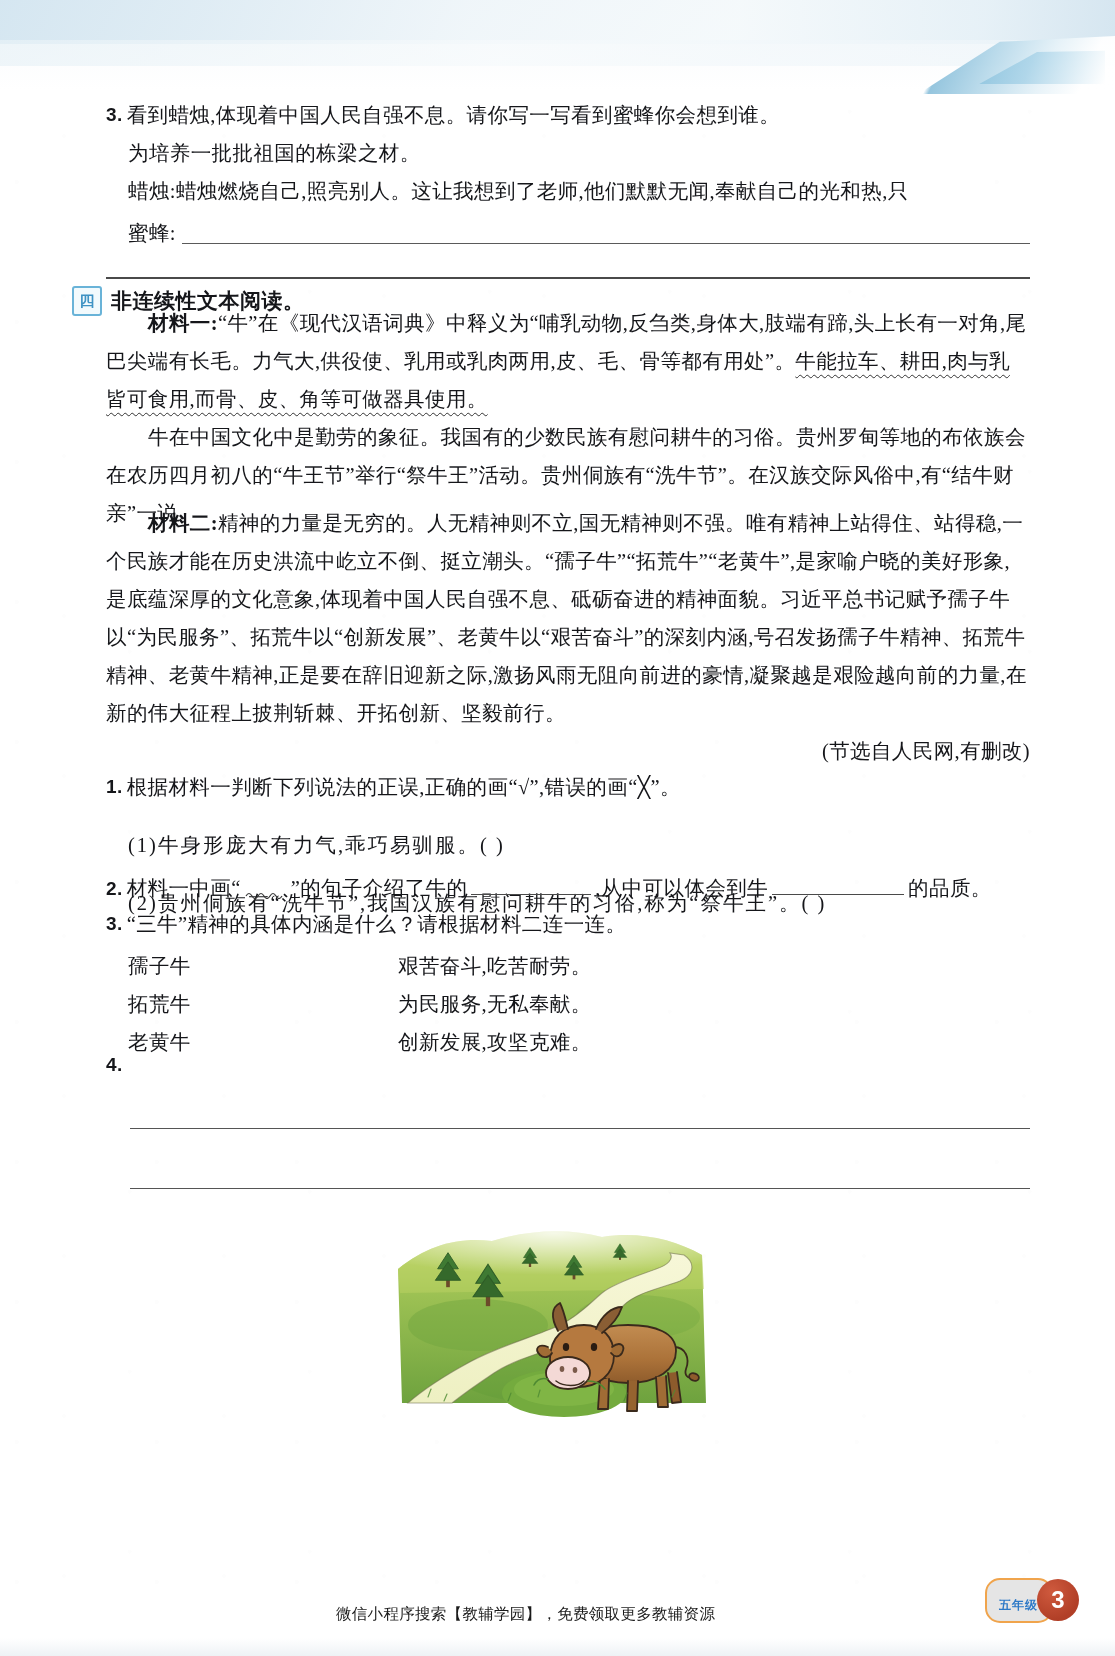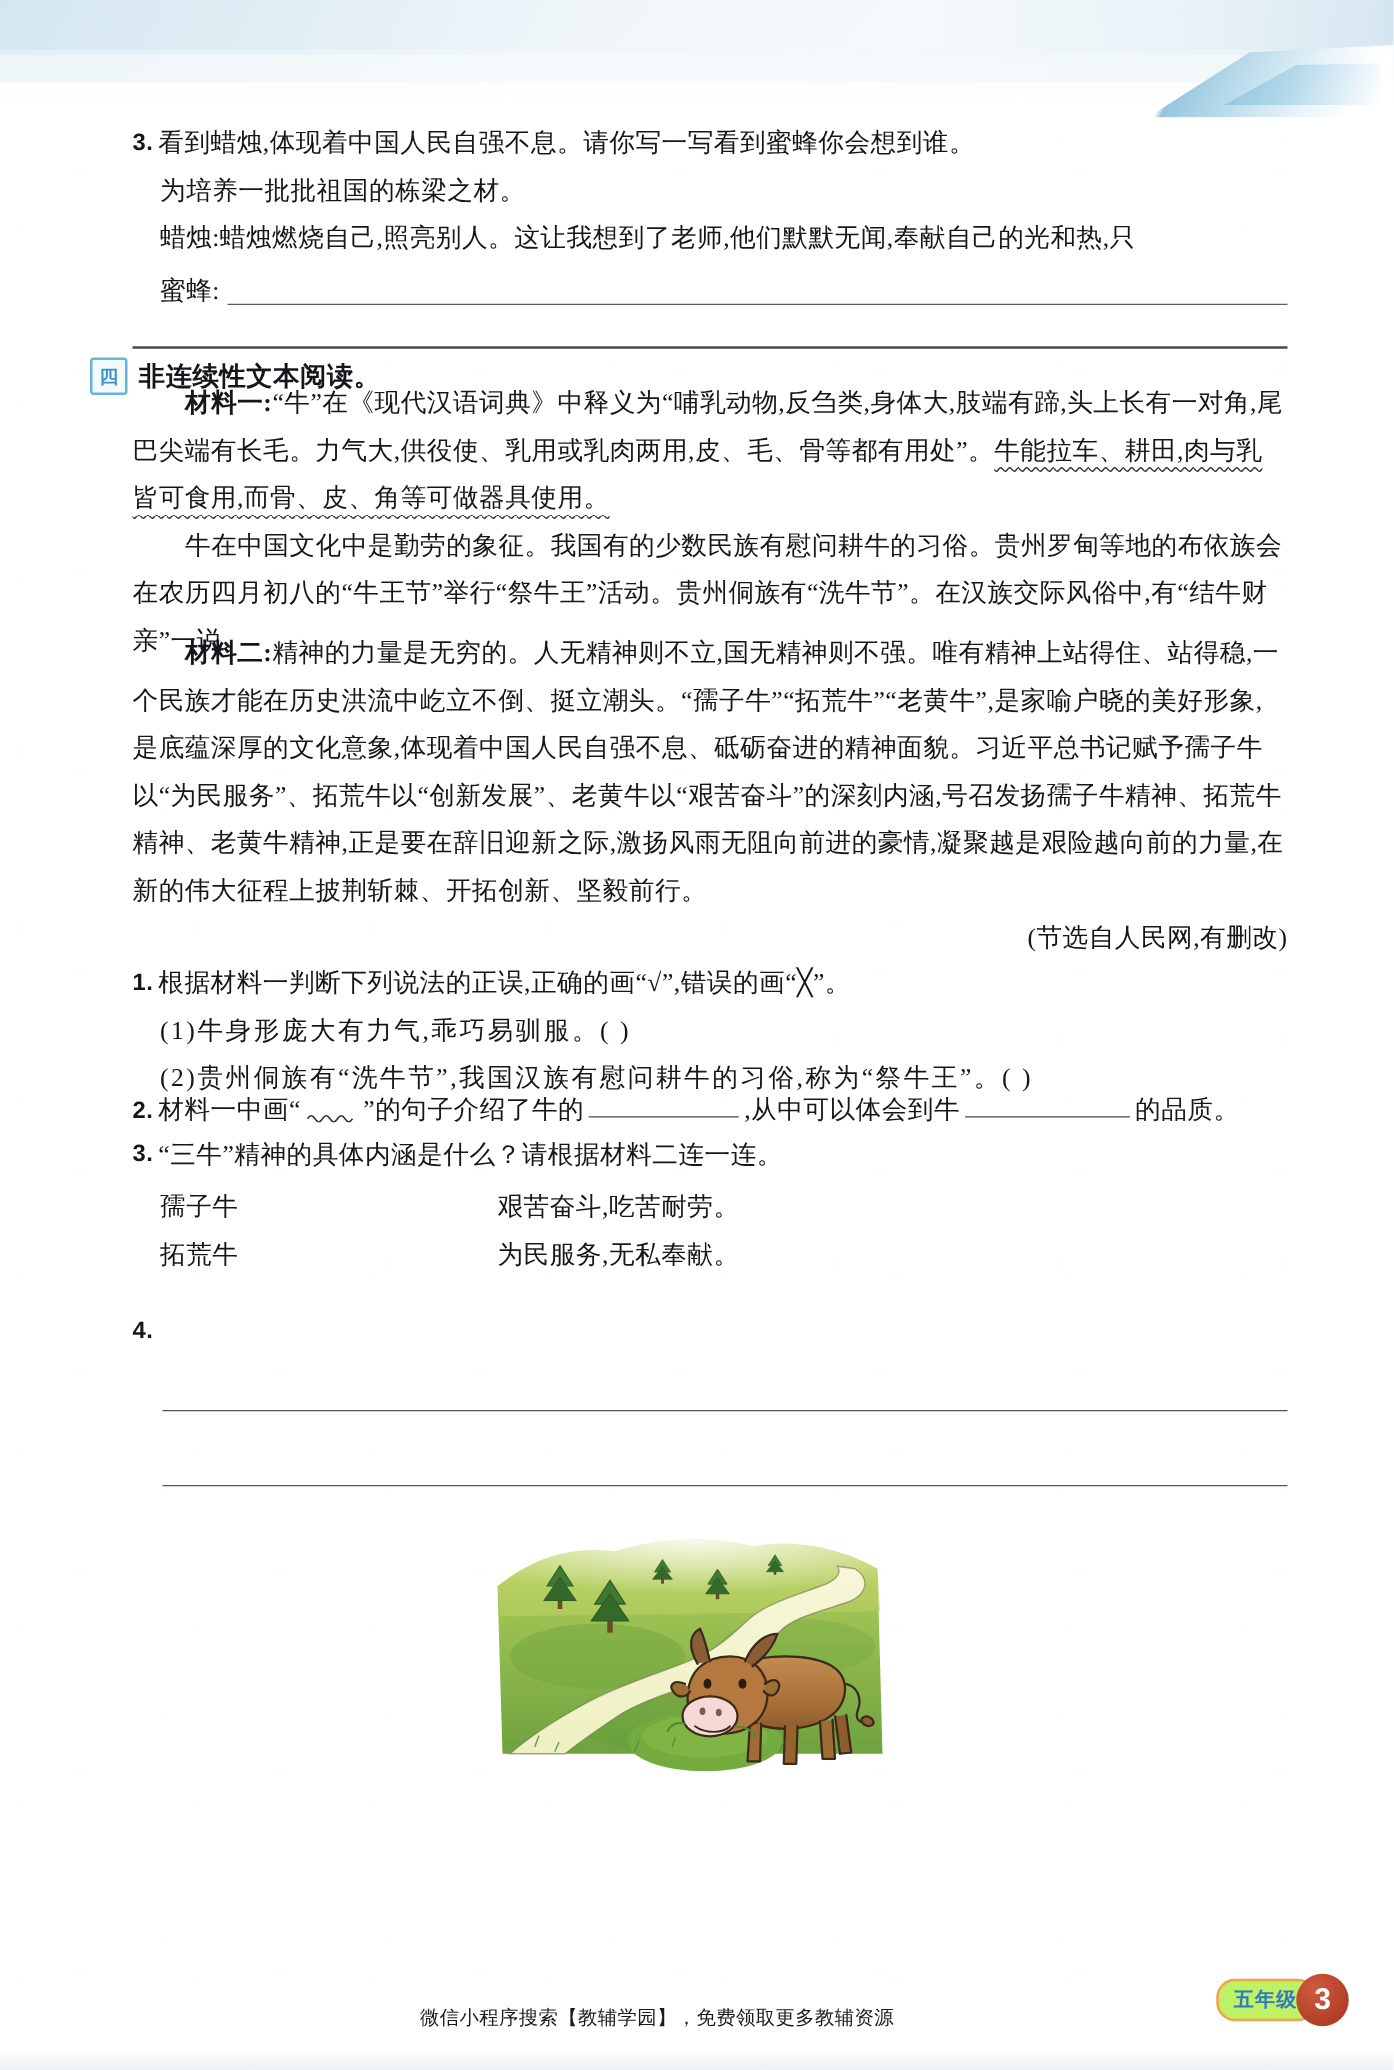--- a/index.html
+++ b/index.html
@@ -107,21 +107,21 @@
     display:inline-block;width:42px;height:10px;position:relative;top:4px;
   }
   .wavy-mini svg{display:block;}
 
   .source{text-align:right;}
 
   .blank{
     display:inline-block;border-bottom:1.6px solid #4a4a4a;
     vertical-align:-4px;
   }
-  .paren-gap{letter-spacing:2px;}
+  .paren-gap{letter-spacing:2px;margin-top:20px;}
 
   
   .match-row{display:flex;}
   .match-left{width:270px;}
   .match-right{flex:1;}
 
   
   .long-rule{
     position:absolute;left:130px;width:900px;height:0;
     border-bottom:1.7px solid #555;
@@ -137,25 +137,25 @@
   .footer-note{
     position:absolute;left:336px;top:1604px;
     font-family:"Liberation Sans","DejaVu Sans",sans-serif;
     font-size:15.5px;color:#1a1a1a;letter-spacing:.3px;white-space:nowrap;
   }
   .page-badge{
     position:absolute;right:36px;top:1581px;
     display:flex;align-items:center;height:38px;
   }
   .grade-pill{
-    height:30px;padding:0 13px 0 12px;border:2px solid #f0a44c;
-    border-radius:15px;background:#bef264;
+    height:30px;padding:11px 13px 0 12px;border:2px solid #f0a44c;
+    border-radius:15px;background:#e5e5e5;
     display:flex;align-items:center;
     font-family:"Liberation Sans","DejaVu Sans",sans-serif;
-    font-size:16px;font-weight:bold;color:#2d79c7;letter-spacing:1px;
+    font-size:12px;font-weight:bold;color:#2d79c7;letter-spacing:1px;
     position:relative;z-index:1;
   }
   .page-circle{
     width:42px;height:42px;border-radius:50%;
     background:radial-gradient(circle at 35% 30%,#cf5a3e,#b13f27 70%);
     display:flex;align-items:center;justify-content:center;
     color:#fff;font-size:24px;font-weight:bold;
     font-family:"Liberation Sans","DejaVu Sans",sans-serif;
     margin-left:-16px;z-index:2;
   }
@@ -245,20 +245,24 @@
       <span>“三牛”精神的具体内涵是什么？请根据材料二连一连。</span>
     </div>
     <div style="margin-left:22px;margin-top:4px">
       <div class="match-row">
         <span class="match-left">孺子牛</span>
         <span class="match-right">艰苦奋斗,吃苦耐劳。</span>
       </div>
       <div class="match-row">
         <span class="match-left">拓荒牛</span>
         <span class="match-right">为民服务,无私奉献。</span>
+      </div>
+      <div class="match-row">
+        <span class="match-left">老黄牛</span>
+        <span class="match-right">创新发展,攻坚克难。</span>
       </div>
     </div>
   </div>
 
   <div class="col hand" style="top:1046px">
     <div style="display:flex;gap:4px;">
       <span class="num">4.</span>
     </div>
   </div>
 

